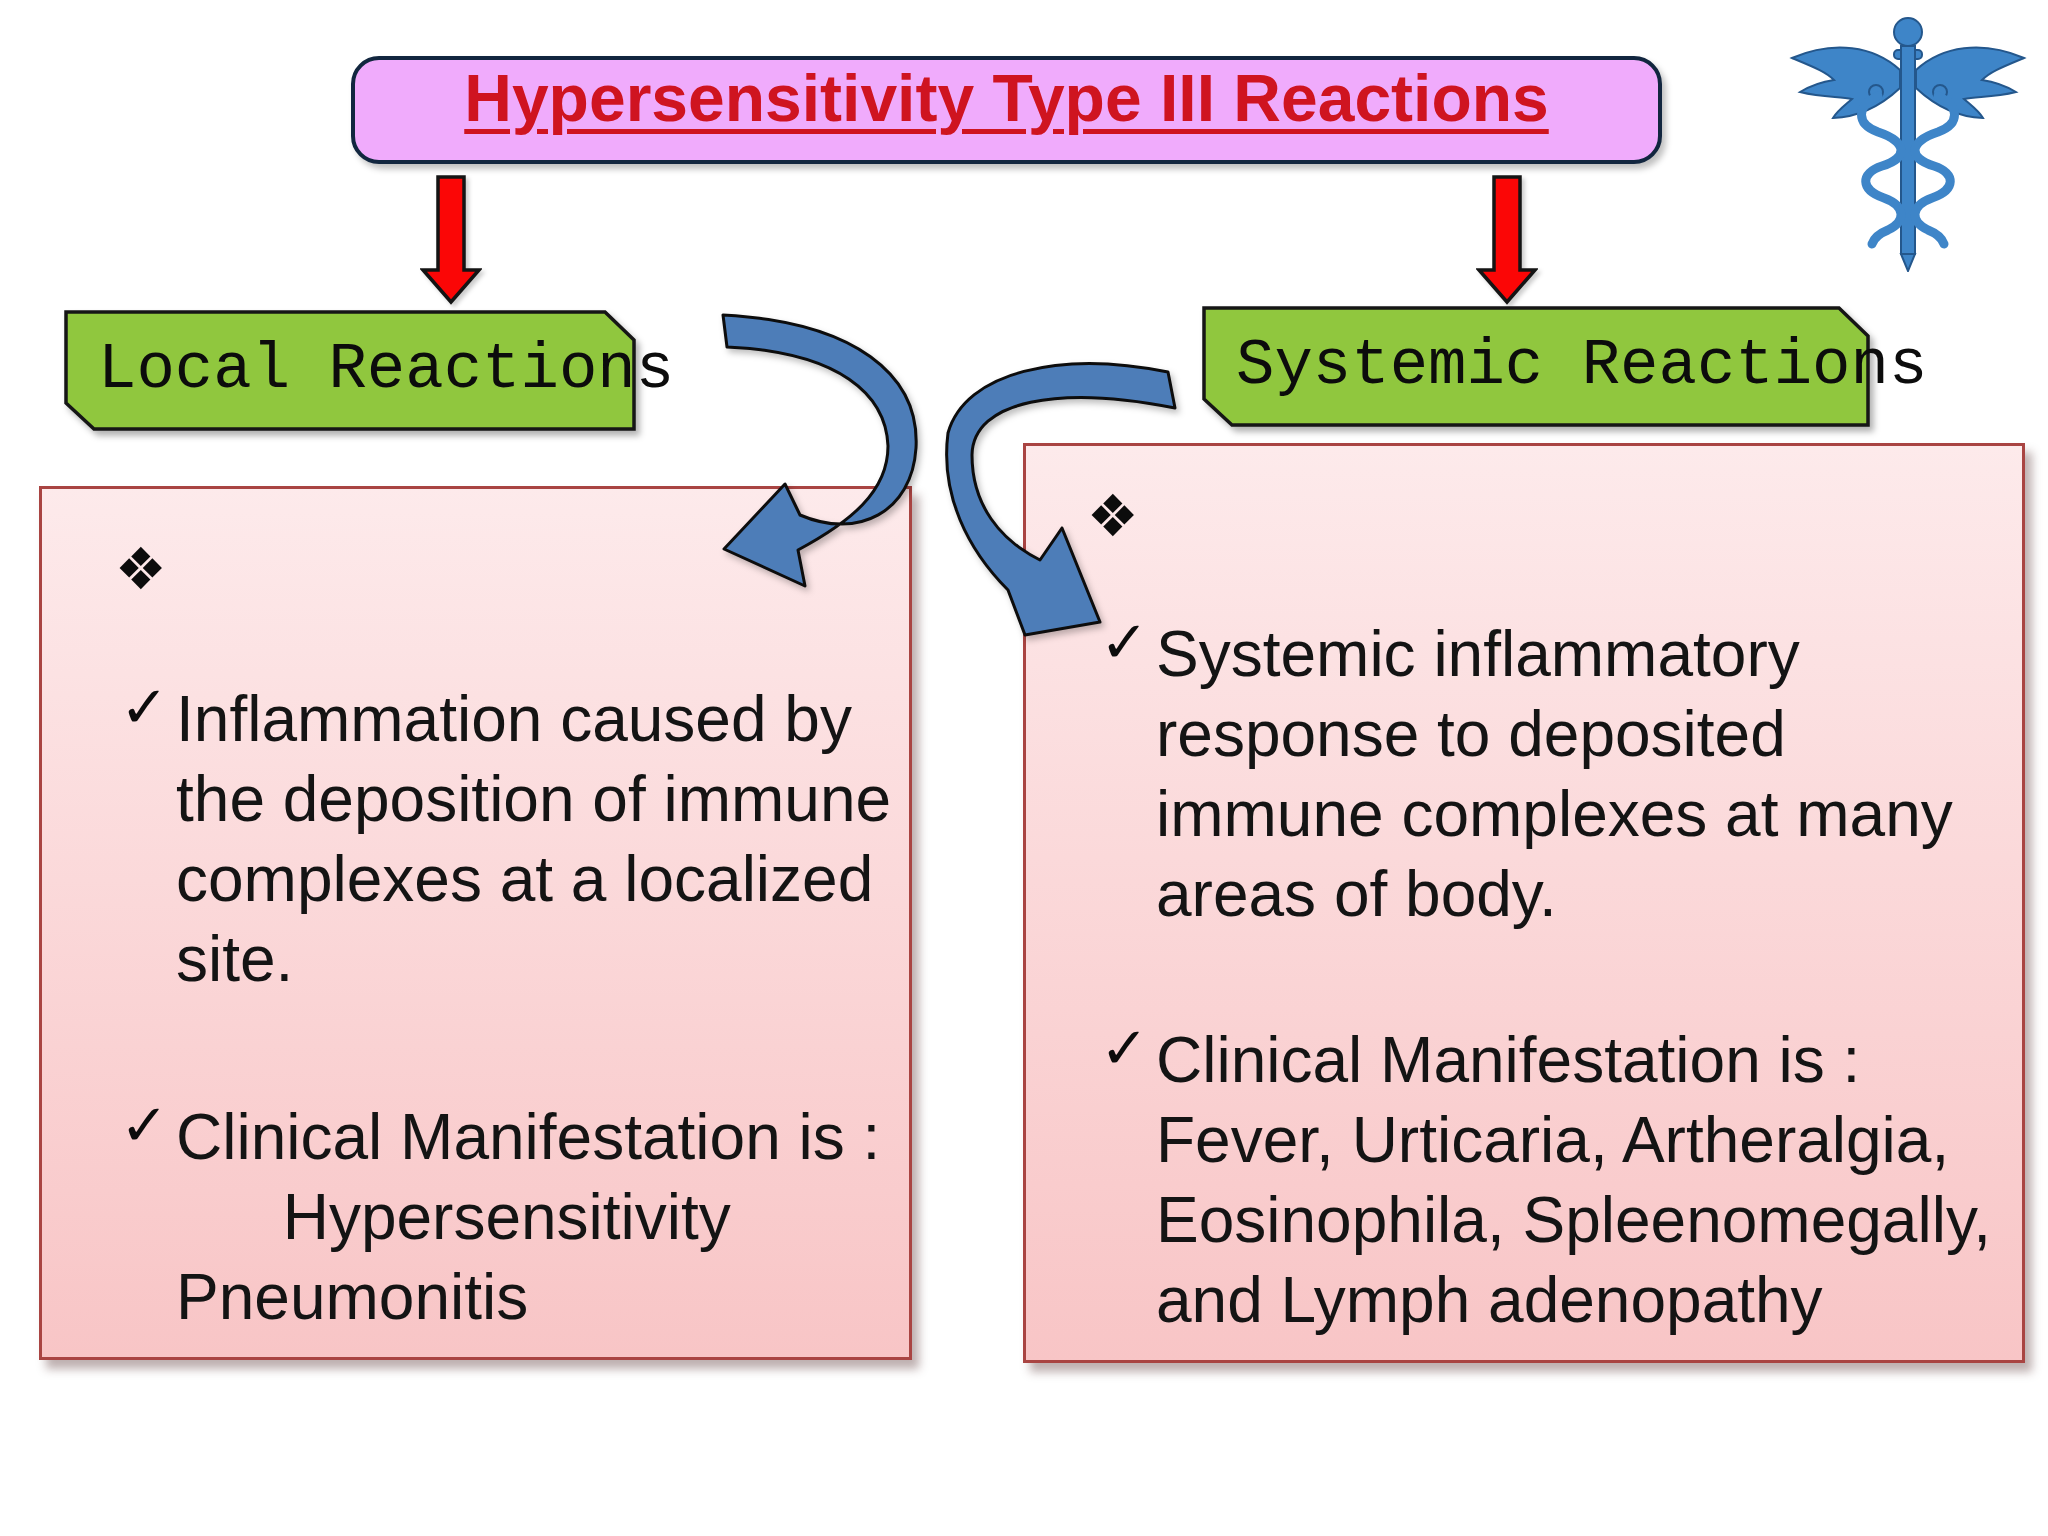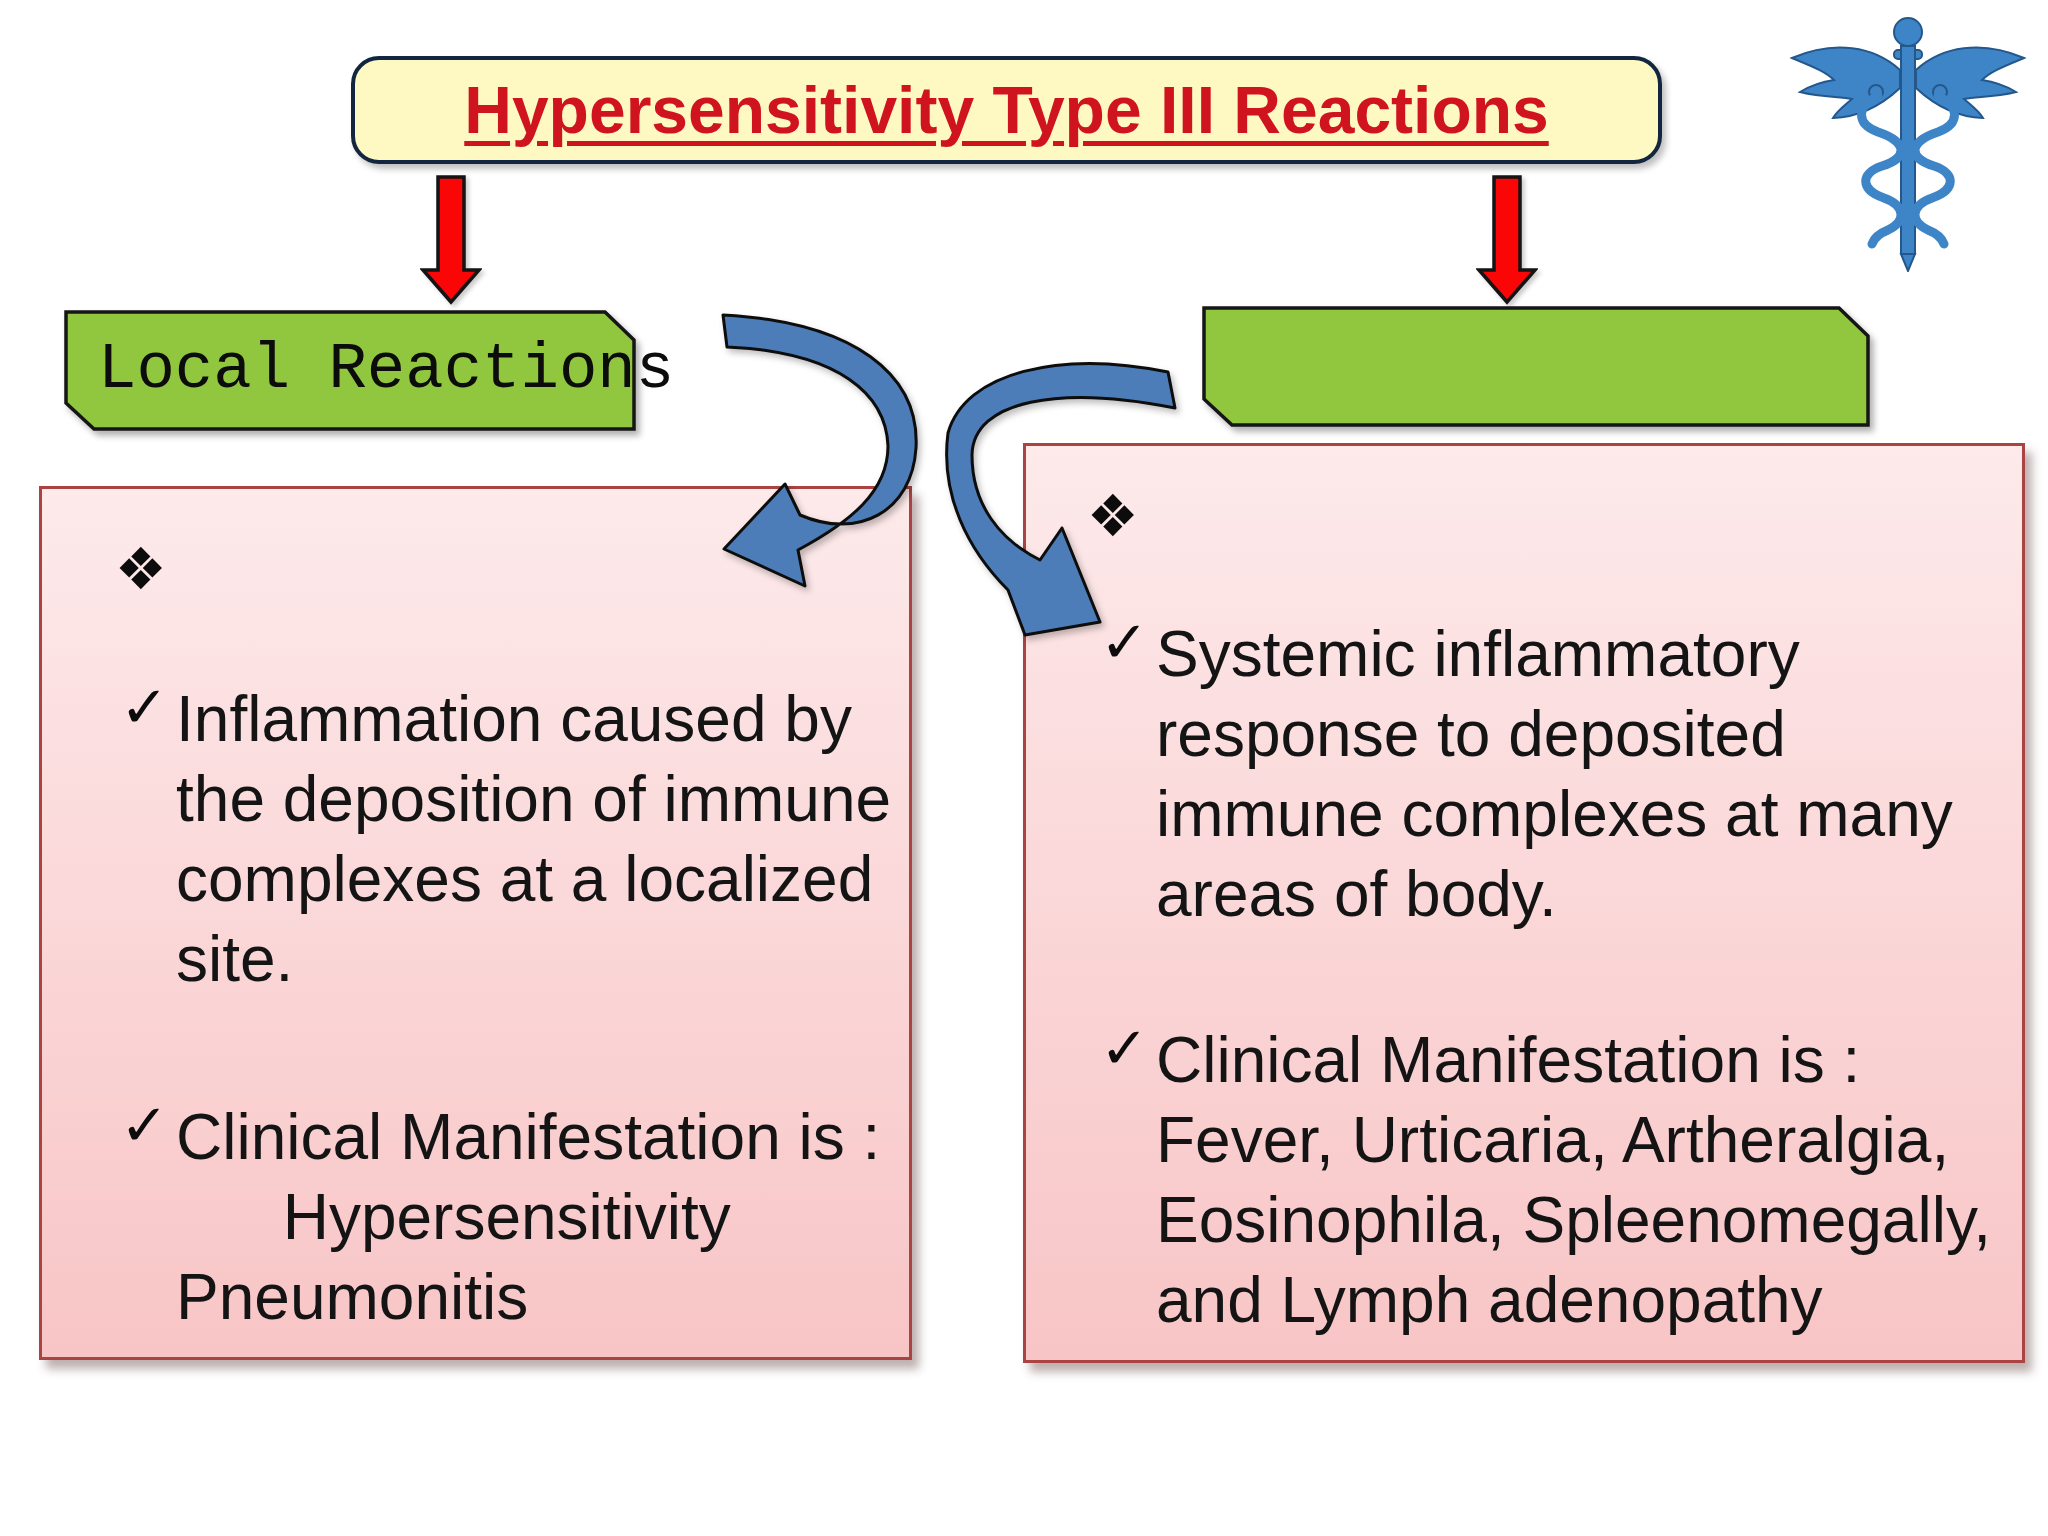--- a/index.html
+++ b/index.html
@@ -4,22 +4,22 @@
 <style>
   html,body{margin:0;padding:0;background:#ffffff;}
   #stage{
     position:relative;width:2048px;height:1536px;background:#ffffff;overflow:hidden;
     font-family:"Liberation Sans","DejaVu Sans",sans-serif;color:#111;
   }
   .abs{position:absolute;}
   
   .title-banner{
     left:351px;top:56px;width:1311px;height:108px;
-    background:#fef9c3;border:4px solid #12263f;border-radius:28px;
-    display:flex;align-items:center;justify-content:center;
+    background:#f0abfc;border:4px solid #12263f;border-radius:28px;
+    display:flex;justify-content:center;
     box-shadow:4px 5px 6px rgba(0,0,0,.25);z-index:2;box-sizing:border-box;
   }
   .title-text{
     font-size:66px;font-weight:bold;color:#cf1420;
     text-decoration:underline;text-decoration-thickness:5px;text-underline-offset:8px;
     white-space:pre;letter-spacing:0px;
   }
   
   .red-arrow{z-index:2;filter:drop-shadow(3px 3px 2px rgba(0,0,0,.2));}
   
@@ -104,20 +104,23 @@
   <svg class="abs branch-svg" style="left:64px;top:310px;" width="572" height="122" viewBox="0 0 572 122">
     <polygon points="2,2 541,2 570,30 570,119 30,119 2,93" fill="#90c73e" stroke="#161616" stroke-width="3.5"></polygon>
   </svg>
   <div class="abs branch-label" style="left:64px;top:310px;width:572px;height:119px;">
     <span>Local Reactions</span>
   </div>
 
   <svg class="abs branch-svg" style="left:1202px;top:306px;" width="668" height="122" viewBox="0 0 668 122">
     <polygon points="2,2 637,2 666,30 666,119 30,119 2,93" fill="#90c73e" stroke="#161616" stroke-width="3.5"></polygon>
   </svg>
+  <div class="abs branch-label" style="left:1202px;top:306px;width:668px;height:119px;">
+    <span>Systemic Reactions</span>
+  </div>
 
   <div id="panel-arthus" class="abs panel">
     <div class="panel-heading">
       <span class="diamond-bullet">❖</span>
     </div>
     <div class="bullet bullet-1">
       <span class="check-icon">✓</span>
       <div class="btext">Inflammation caused by
 the deposition of immune
 complexes at a localized

